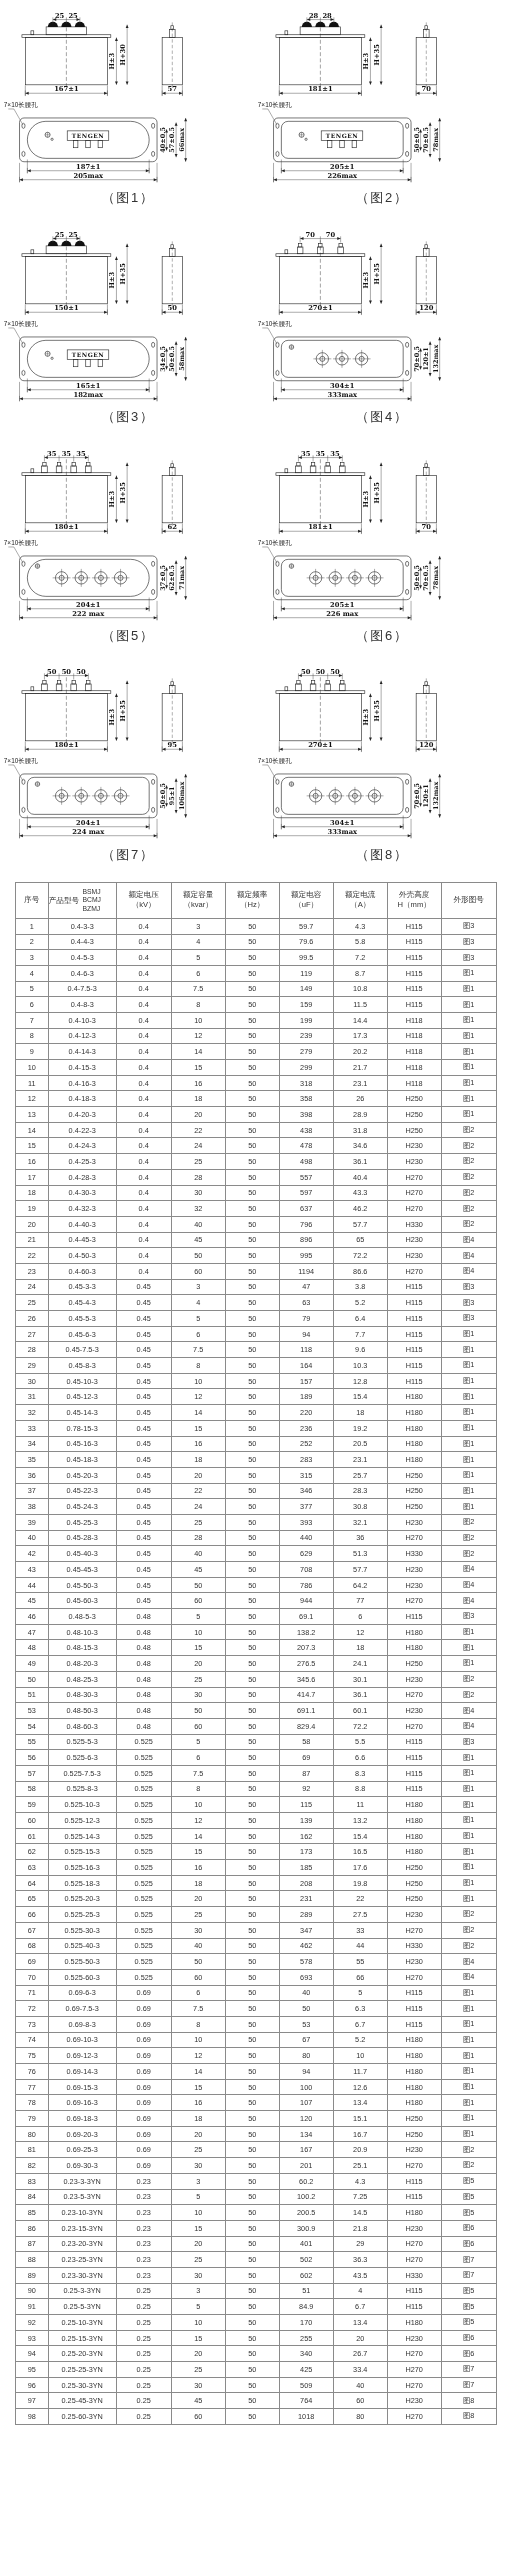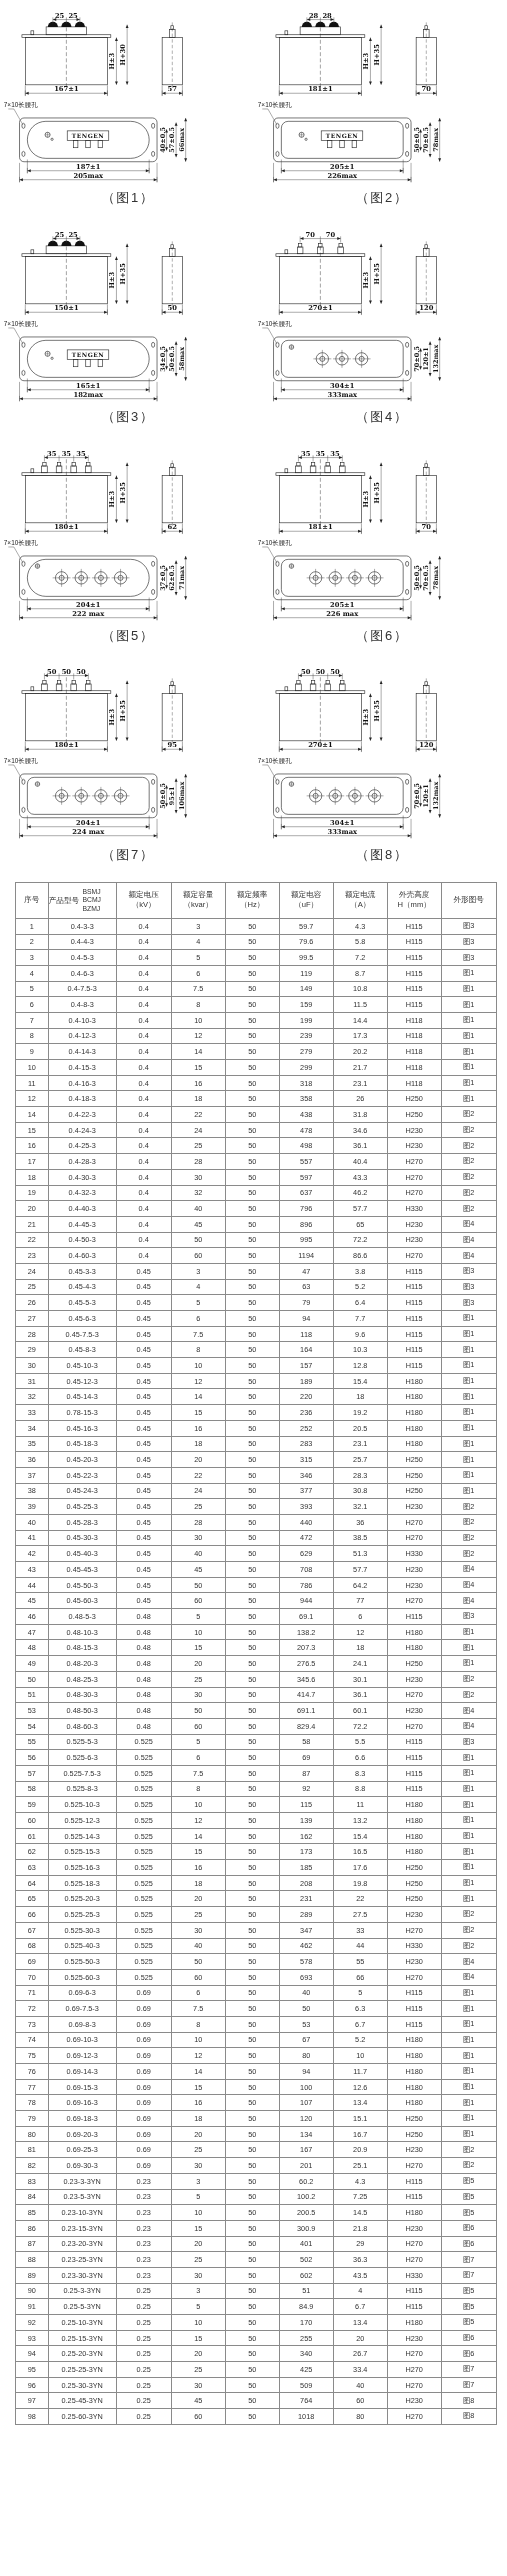--- a/index.html
+++ b/index.html
@@ -1058,20 +1058,31 @@
           <td>0.4-18-3</td>
           <td>0.4</td>
           <td>18</td>
           <td>50</td>
           <td>358</td>
           <td>26</td>
           <td>H250</td>
           <td>图1</td>
         </tr>
         <tr>
+          <td>13</td>
+          <td>0.4-20-3</td>
+          <td>0.4</td>
+          <td>20</td>
+          <td>50</td>
+          <td>398</td>
+          <td>28.9</td>
+          <td>H250</td>
+          <td>图1</td>
+        </tr>
+        <tr>
           <td>14</td>
           <td>0.4-22-3</td>
           <td>0.4</td>
           <td>22</td>
           <td>50</td>
           <td>438</td>
           <td>31.8</td>
           <td>H250</td>
           <td>图2</td>
         </tr>
@@ -1351,31 +1362,20 @@
           <td>图2</td>
         </tr>
         <tr>
           <td>40</td>
           <td>0.45-28-3</td>
           <td>0.45</td>
           <td>28</td>
           <td>50</td>
           <td>440</td>
           <td>36</td>
-          <td>H270</td>
-          <td>图2</td>
-        </tr>
-        <tr>
-          <td>41</td>
-          <td>0.45-30-3</td>
-          <td>0.45</td>
-          <td>30</td>
-          <td>50</td>
-          <td>472</td>
-          <td>38.5</td>
           <td>H270</td>
           <td>图2</td>
         </tr>
         <tr>
           <td>42</td>
           <td>0.45-40-3</td>
           <td>0.45</td>
           <td>40</td>
           <td>50</td>
           <td>629</td>

